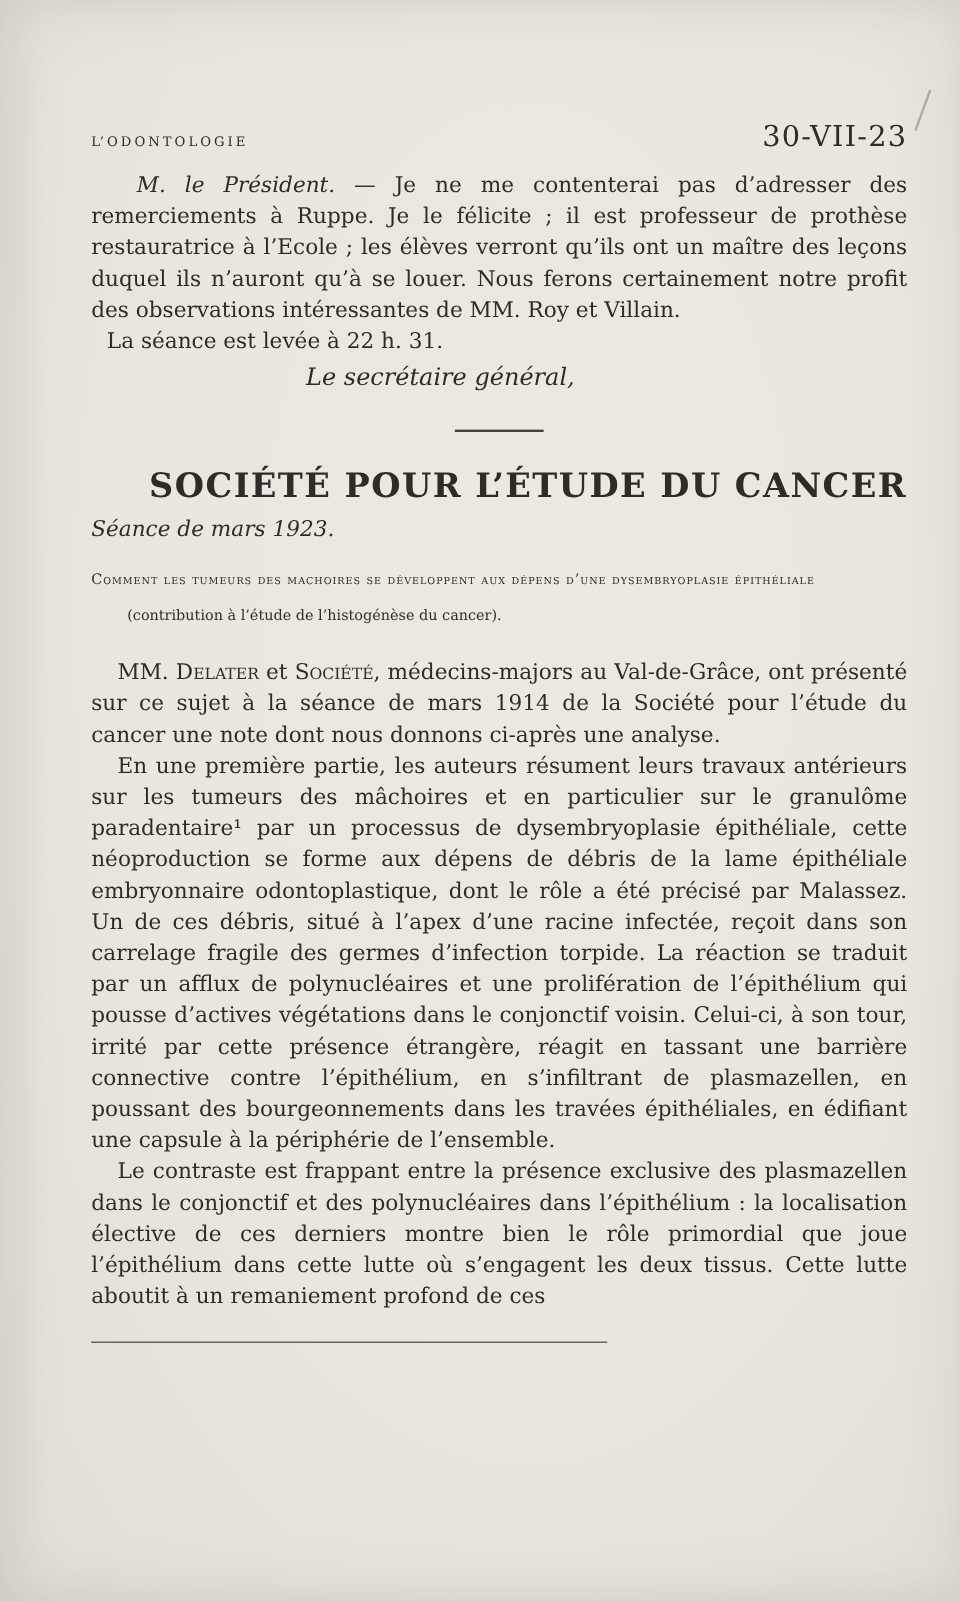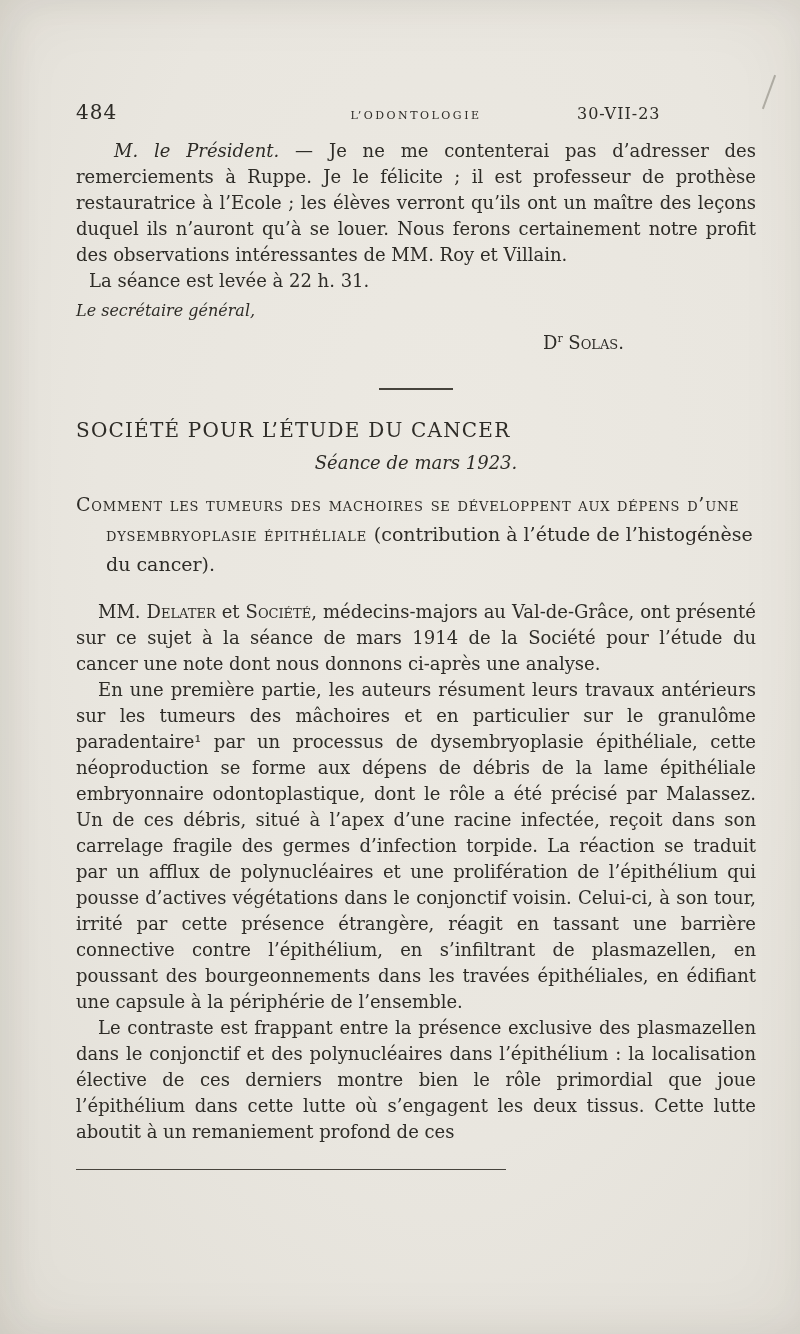--- a/index.html
+++ b/index.html
@@ -31,73 +31,72 @@
     background: rgba(60,55,45,0.32);
     transform: rotate(20deg);
   }
   .page-header {
     display: flex;
     align-items: baseline;
     margin-bottom: 14px;
   }
   .pagenum { flex: 1; font-size: 20px; letter-spacing: 1px; }
   .jtitle  { flex: 0 1 auto; font-size: 11px; letter-spacing: 2.5px; }
-  .idate   { flex: 1; text-align: center; font-size: 16px; letter-spacing: 1px; }
+  .idate   { flex: 1; text-align: right; font-size: 24px; letter-spacing: 1px; }
 
   .para {
     font-size: 18px;
     line-height: 26px;
     text-align: justify;
     margin: 0;
   }
   .p1 { text-indent: 38px; }
   .p2 { text-indent: 13px; }
   .indent { text-indent: 22px; }
   .it { }
   .sc { font-variant: small-caps; }
 
   .sig-role {
-    font-size: 16px;
+    font-size: 20px;
     line-height: 27px;
     font-style: italic;
-    text-align: left;
+    text-align: center;
     padding-right: 98px;
     margin-top: 3px;
   }
   .sig-name {
     font-size: 18px;
     line-height: 30px;
     text-align: right;
     padding-right: 132px;
   }
   .sig-name sup { font-size: 11px; }
 
   .divider {
     width: 74px;
     height: 2px;
     background: var(--rule);
     margin: 30px auto 28px;
   }
 
   .sec-title {
-    font-size: 20px;
-    font-weight: normal;
-    text-align: left;
+    font-size: 28px;
+    font-weight: bold;
+    text-align: right;
     letter-spacing: 1.2px;
     margin: 0 0 10px;
   }
   .sec-sub {
     font-size: 18px;
-    text-align: center;
     font-style: italic;
     margin: 0 0 16px;
   }
 
   .heading {
-    font-size: 19px;
+    font-size: 12px;
     line-height: 30px;
     margin: 0 0 20px;
     padding-left: 30px;
     text-indent: -30px;
     text-align: left;
   }
   .heading .ls { letter-spacing: 0.8px; }
 
   .foot-rule {
     width: 430px;
@@ -112,32 +111,30 @@
   }
 </style>
 </head>
 <body>
 
 <div class="page">
 
   <div class="scan-mark"></div>
 
   <div class="page-header">
-    <span class="pagenum">484</span>
     <span class="jtitle">L’ODONTOLOGIE</span>
     <span class="idate">30-VII-23</span>
   </div>
 
   <p class="para p1"><em class="it">M. le Président.</em><span> — Je ne me contenterai pas d’adresser des remerciements à Ruppe. Je le félicite ; il est professeur de prothèse restauratrice à l’Ecole ; les élèves verront qu’ils ont un maître des leçons duquel ils n’auront qu’à se louer. Nous ferons certainement notre profit des observations intéressantes de MM. Roy et Villain.</span></p>
 
   <p class="para p2">La séance est levée à 22 h. 31.</p>
 
   <div class="sig-role">Le secrétaire général,</div>
 
-  <div class="sig-name"><span>D</span><sup>r</sup><span class="sc"> Solas.</span></div>
 
   <div class="divider"></div>
 
   <h1 class="sec-title">SOCIÉTÉ POUR L’ÉTUDE DU CANCER</h1>
 
   <div class="sec-sub">Séance de mars 1923.</div>
 
   <p class="heading"><span class="sc ls">Comment les tumeurs des machoires se développent aux dépens d’une dysembryoplasie épithéliale </span><span>(contribution à l’étude de l’histogénèse du cancer).</span></p>
 
   <p class="para indent"><span>MM. </span><span class="sc">Delater</span><span> et </span><span class="sc">Société</span><span>, médecins-majors au Val-de-Grâce, ont présenté sur ce sujet à la séance de mars 1914 de la Société pour l’étude du cancer une note dont nous donnons ci-après une analyse.</span></p>

